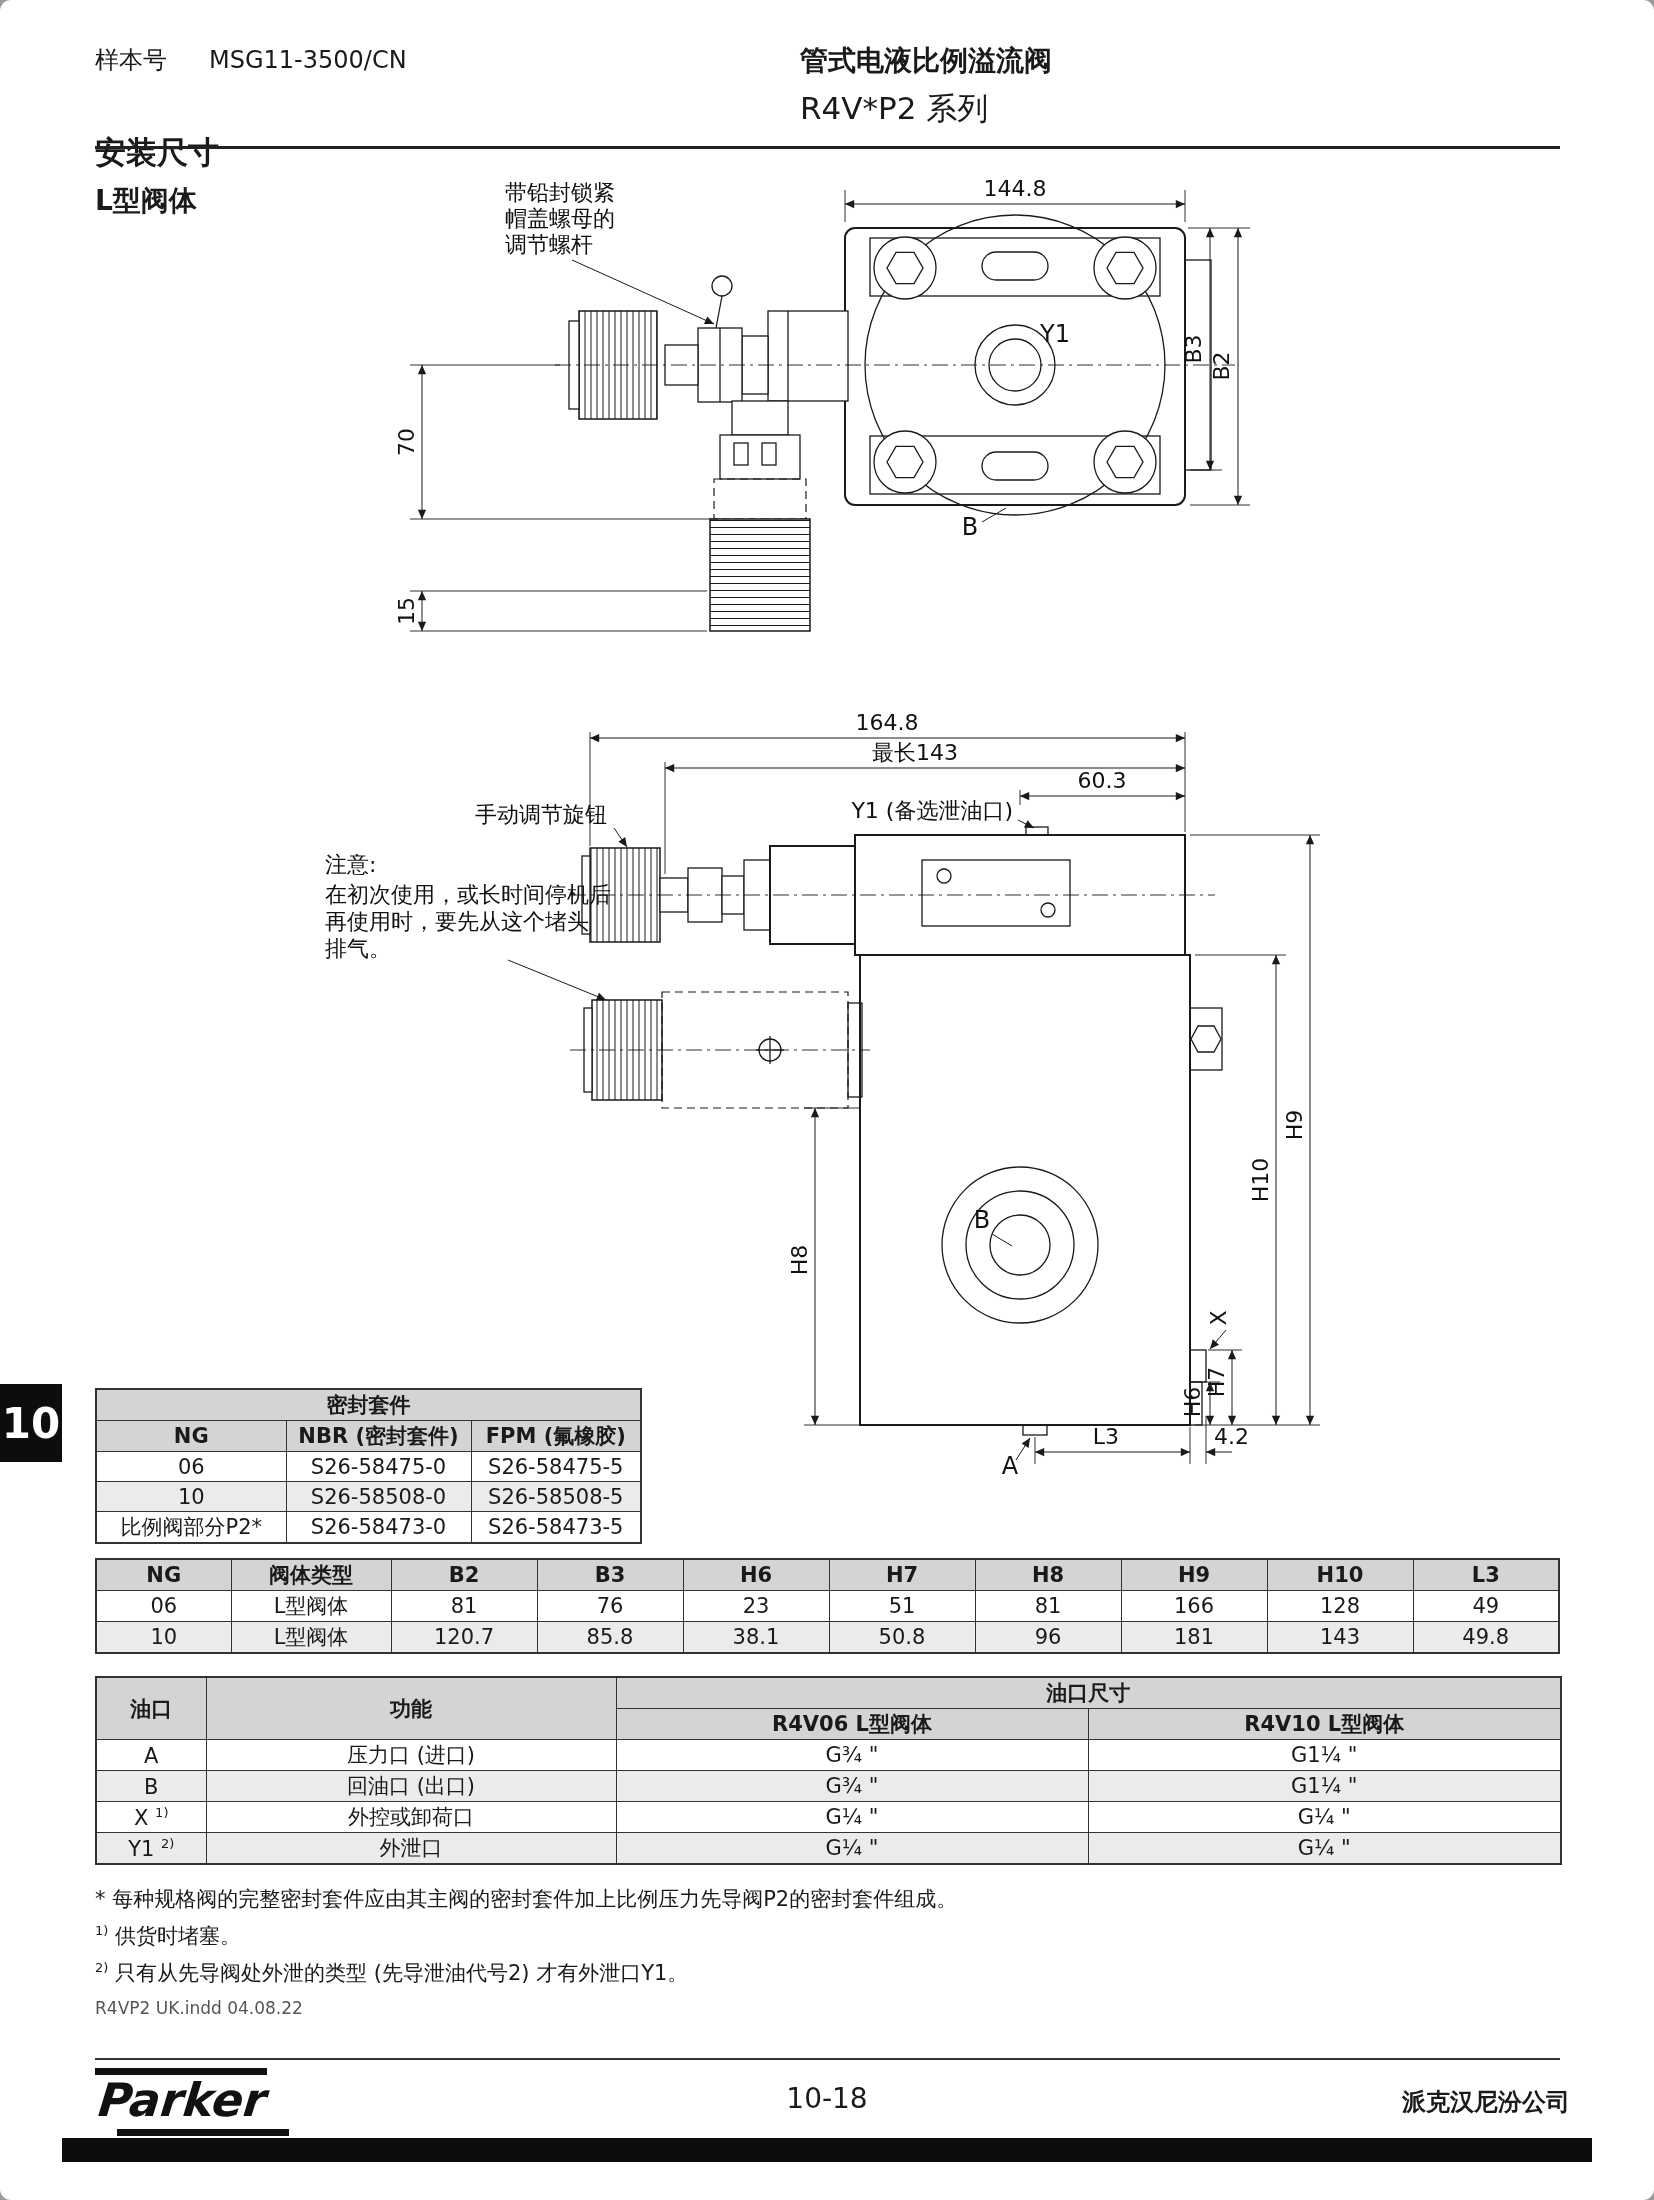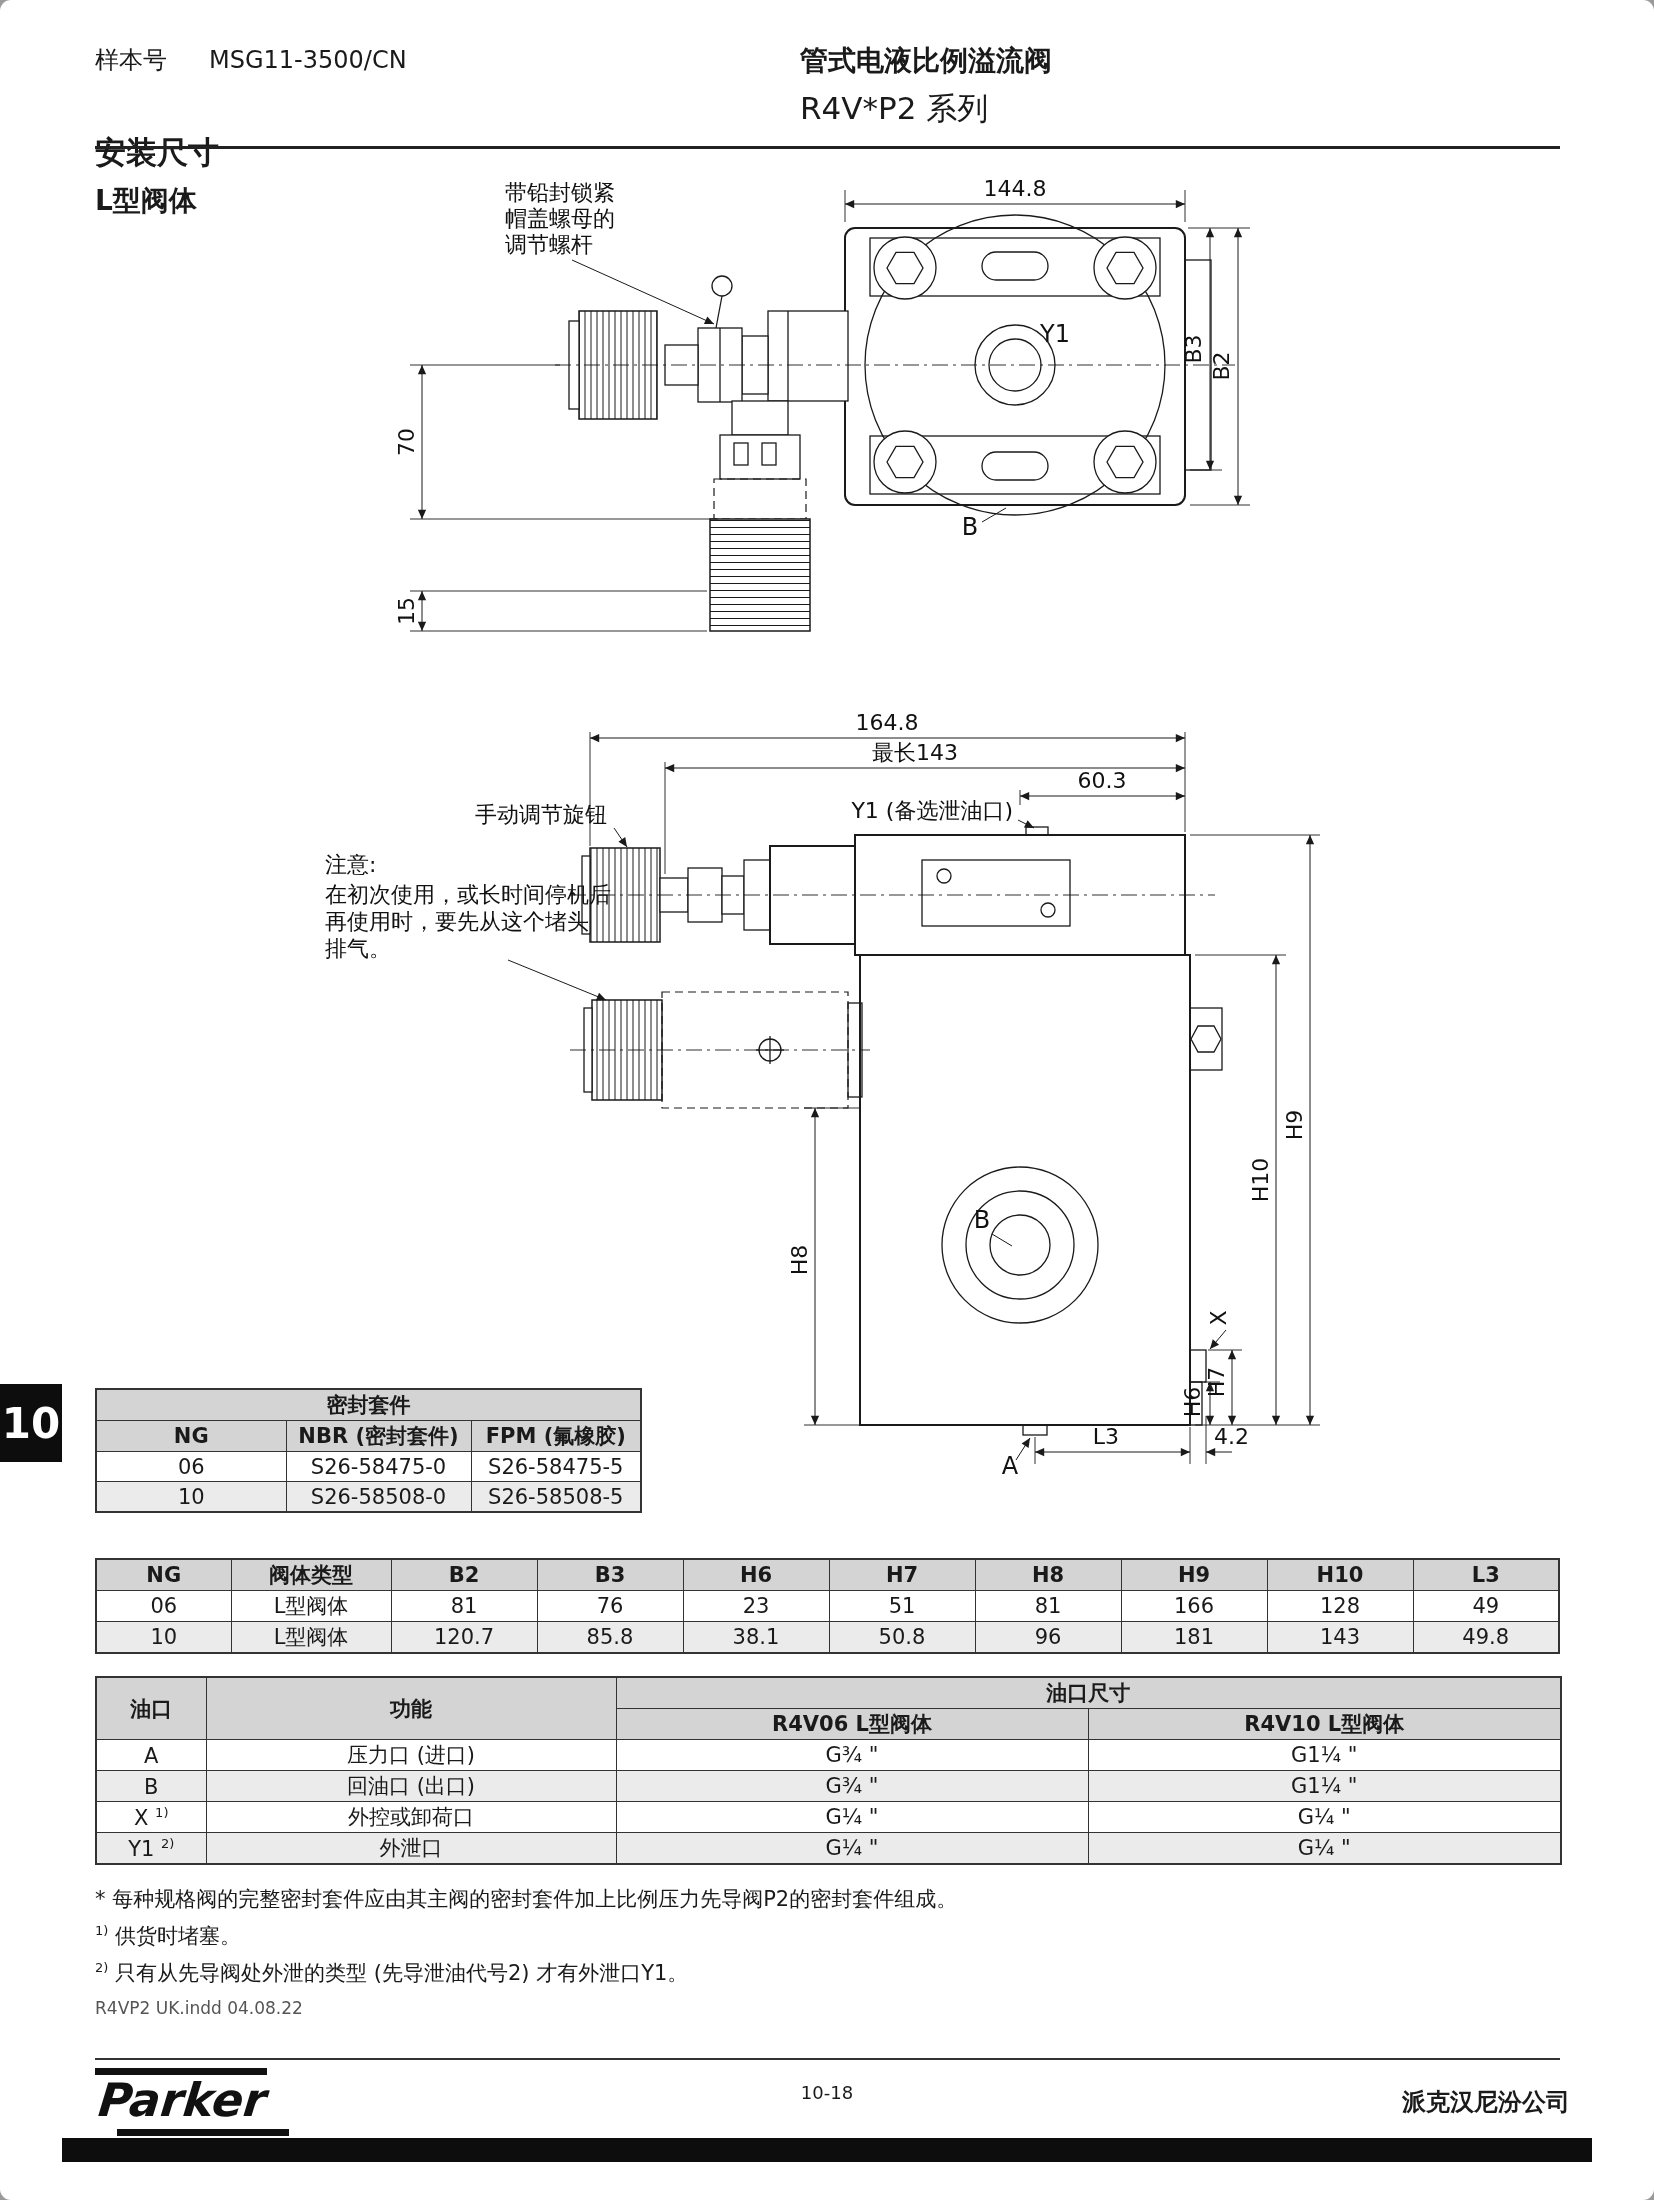--- a/index.html
+++ b/index.html
@@ -19,21 +19,21 @@
   table.tbl td{border:1px solid #333;text-align:center;font-size:21px;padding:1px 4px;height:27px;white-space:nowrap;overflow:hidden;}
   table.tbl tr.th td{background:#d4d4d4;font-weight:bold;}
   table.tbl tr.alt td{background:#ebebeb;}
   .seal-table{left:95px;top:1388px;width:545px;}
   .dim-table{left:95px;top:1558px;width:1465px;}
   .port-table{left:95px;top:1676px;width:1465px;}
   sup.cs{font-size:13px;}
   .footnotes{left:95px;top:1878px;font-size:21px;line-height:31px;}
   .imprint{left:95px;top:1998px;font-size:17px;color:#555;}
   .foot-rule{left:95px;top:2058px;width:1465px;height:2px;background:#333;}
-  .page-num{left:0;top:2082px;width:100%;text-align:center;font-size:18px;}
+  .page-num{left:0;top:2082px;width:100%;text-align:center;font-size:28px;}
   .company{right:84px;top:2086px;font-size:24px;font-weight:bold;margin-left:10px;}
   .bottom-bar{left:62px;top:2138px;width:1530px;height:24px;background:#0d0d0d;}
   .parker{left:95px;top:2068px;width:215px;height:68px;}
   .pl-top{position:absolute;left:0;top:0;width:172px;height:7px;background:#111;}
   .pl-bot{position:absolute;left:22px;bottom:0;width:172px;height:7px;background:#111;}
   .pl-text{position:absolute;left:4px;top:5px;font-size:46px;font-weight:bold;font-style:italic;color:#111;transform:skewX(-6deg);}
   svg .s1{fill:none;stroke:#1a1a1a;stroke-width:1.3;}
   svg .s2{fill:none;stroke:#1a1a1a;stroke-width:2;}
   svg .sf{fill:#fff;stroke:#1a1a1a;stroke-width:1.3;}
   svg .dim{stroke:#1a1a1a;stroke-width:1;fill:none;}
@@ -295,20 +295,25 @@
     <tr>
       <td>06</td>
       <td>S26-58475-0</td>
       <td>S26-58475-5</td>
     </tr>
     <tr class="alt">
       <td>10</td>
       <td>S26-58508-0</td>
       <td>S26-58508-5</td>
     </tr>
+    <tr>
+      <td>比例阀部分P2*</td>
+      <td>S26-58473-0</td>
+      <td>S26-58473-5</td>
+    </tr>
   </tbody>
     </table>
 
   <table class="tbl dim-table abs">
     <colgroup>
         <col style="width:135px">
         <col style="width:160px">
         <col span="8" style="width:146px">
       </colgroup>
     <tbody>

